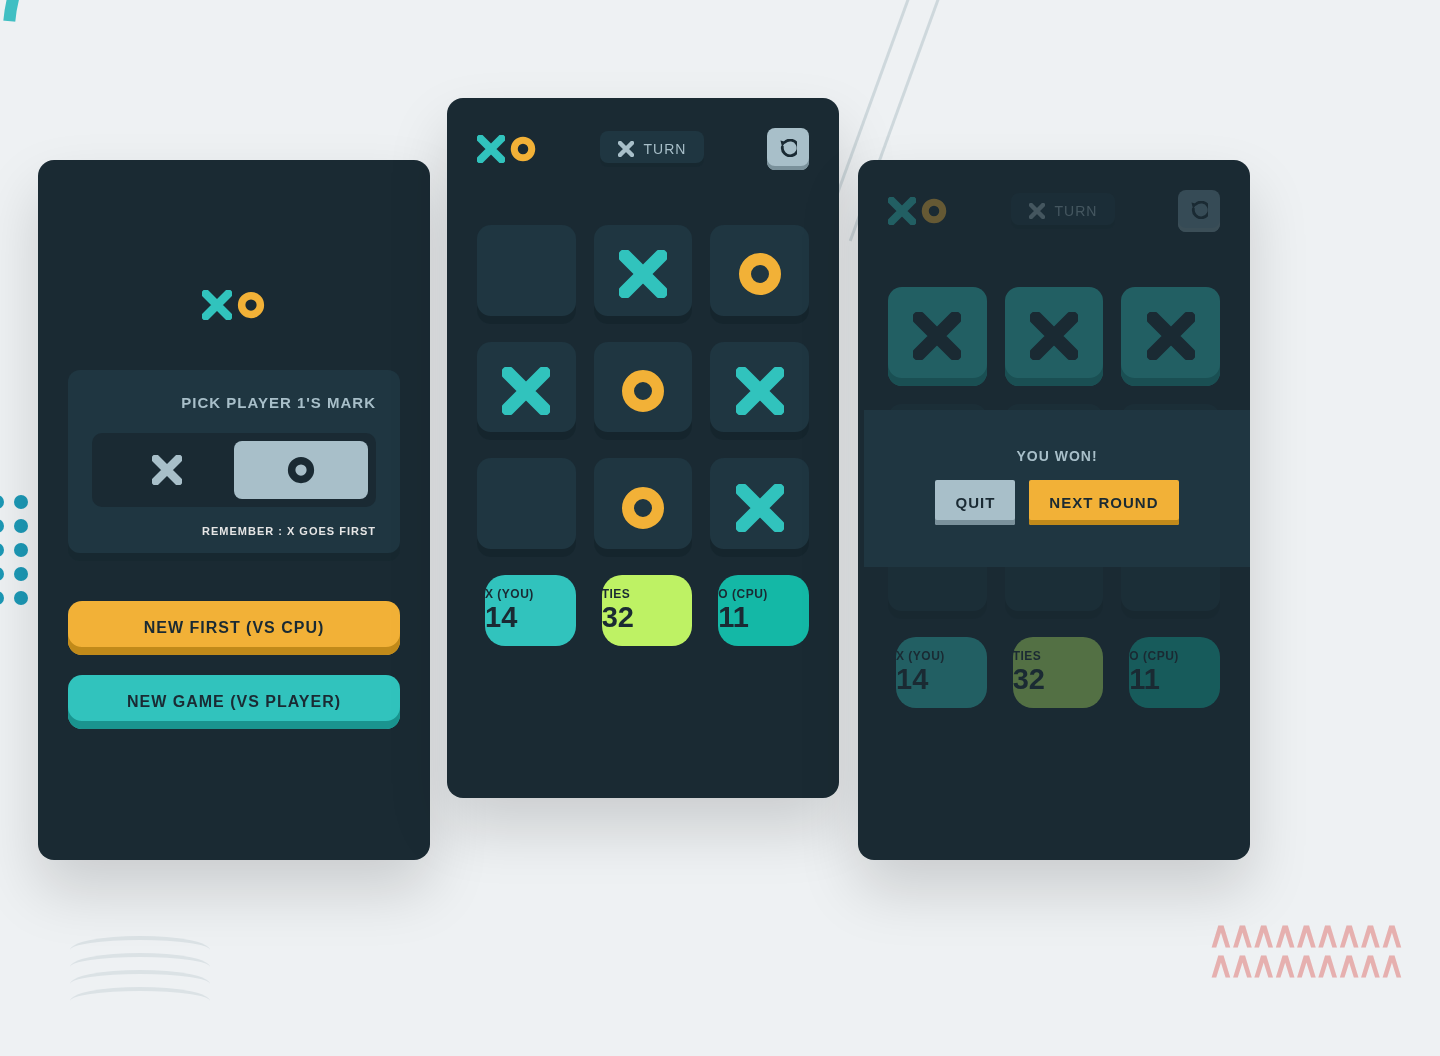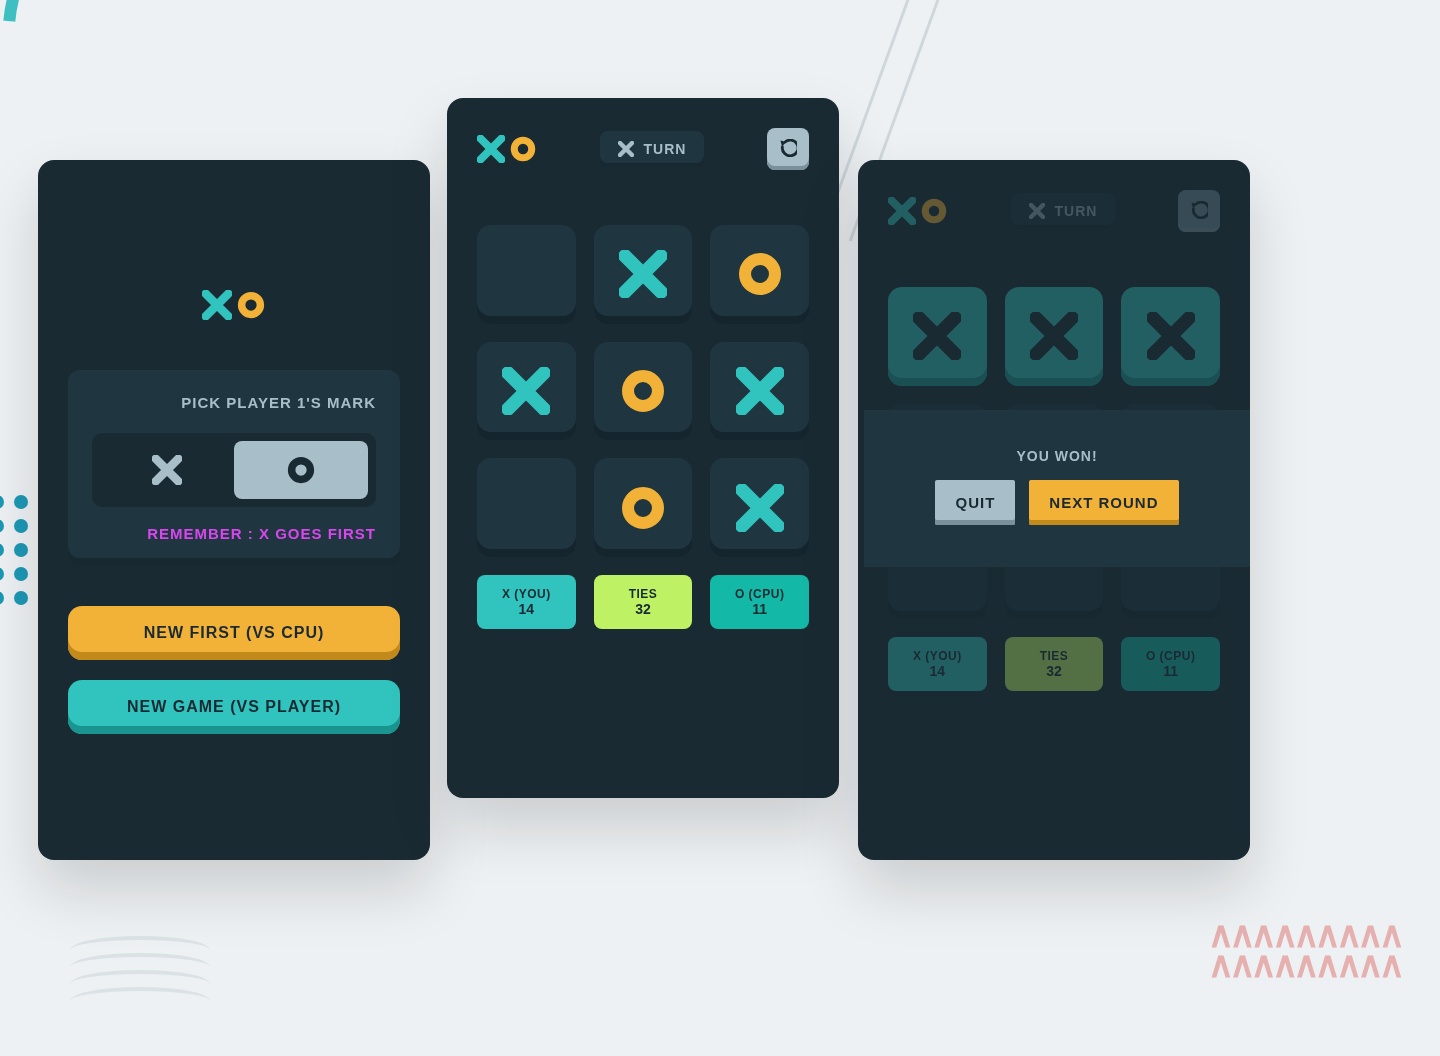--- a/index.html
+++ b/index.html
@@ -145,22 +145,22 @@
     .pick-option {
       flex: 1;
       padding: 14px 0;
       border-radius: 8px;
       display: flex;
       justify-content: center;
       align-items: center;
     }
     .pick-option.active { background: #a8bfc9; }
     .pick-note {
-      color: #d946ef;
-      font-size: 15px;
+      color: #e5e5e5;
+      font-size: 11px;
       letter-spacing: 1px;
       font-weight: 600;
     }
     .btn-big {
       width: 100%;
       border: none;
       border-radius: 14px;
       padding: 18px 0;
       font-size: 16px;
       font-weight: 800;
@@ -175,21 +175,21 @@
     
     .game-header { display: flex; justify-content: space-between; align-items: center; margin-bottom: 55px; }
     .turn-badge {
       background: #1f3641;
       border-radius: 8px;
       padding: 10px 18px;
       display: flex;
       align-items: center;
       gap: 10px;
       color: #a8bfc9;
-      font-weight: 700;
+      font-weight: 400;
       font-size: 14px;
       letter-spacing: 1px;
       box-shadow: inset 0 -4px 0 rgba(0,0,0,0.25);
     }
     .reset-btn {
       background: #a8bfc9;
       border: none;
       border-radius: 8px;
       width: 42px;
       height: 42px;
@@ -214,27 +214,28 @@
       align-items: center;
       justify-content: center;
     }
     .cell.win { background: #31c3bd; box-shadow: inset 0 -8px 0 #1a948f; }
     .scores {
       display: grid;
       grid-template-columns: repeat(3, 1fr);
       gap: 18px;
     }
     .score {
-      border-radius: 8px;
+      border-radius: 20px;
       padding: 12px 0;
-      text-align: center;
+      text-align: left;
       color: #1a2a33;
+      margin-left: 8px;
     }
     .score-label { font-size: 12px; font-weight: 600; letter-spacing: 0.5px; }
-    .score-value { font-size: 14px; font-weight: 800; }
+    .score-value { font-size: 29px; font-weight: 800; }
     .score-x { background: #31c3bd; }
     .score-tie { background: #bef264; }
     .score-o { background: #14b8a6; }
     
     
     .phone-3 .game-header, .phone-3 .board, .phone-3 .scores { opacity: 0.35; }
     .phone-3 .game-header { margin-bottom: 55px; }
     .modal {
       position: absolute;
       left: 6px;

